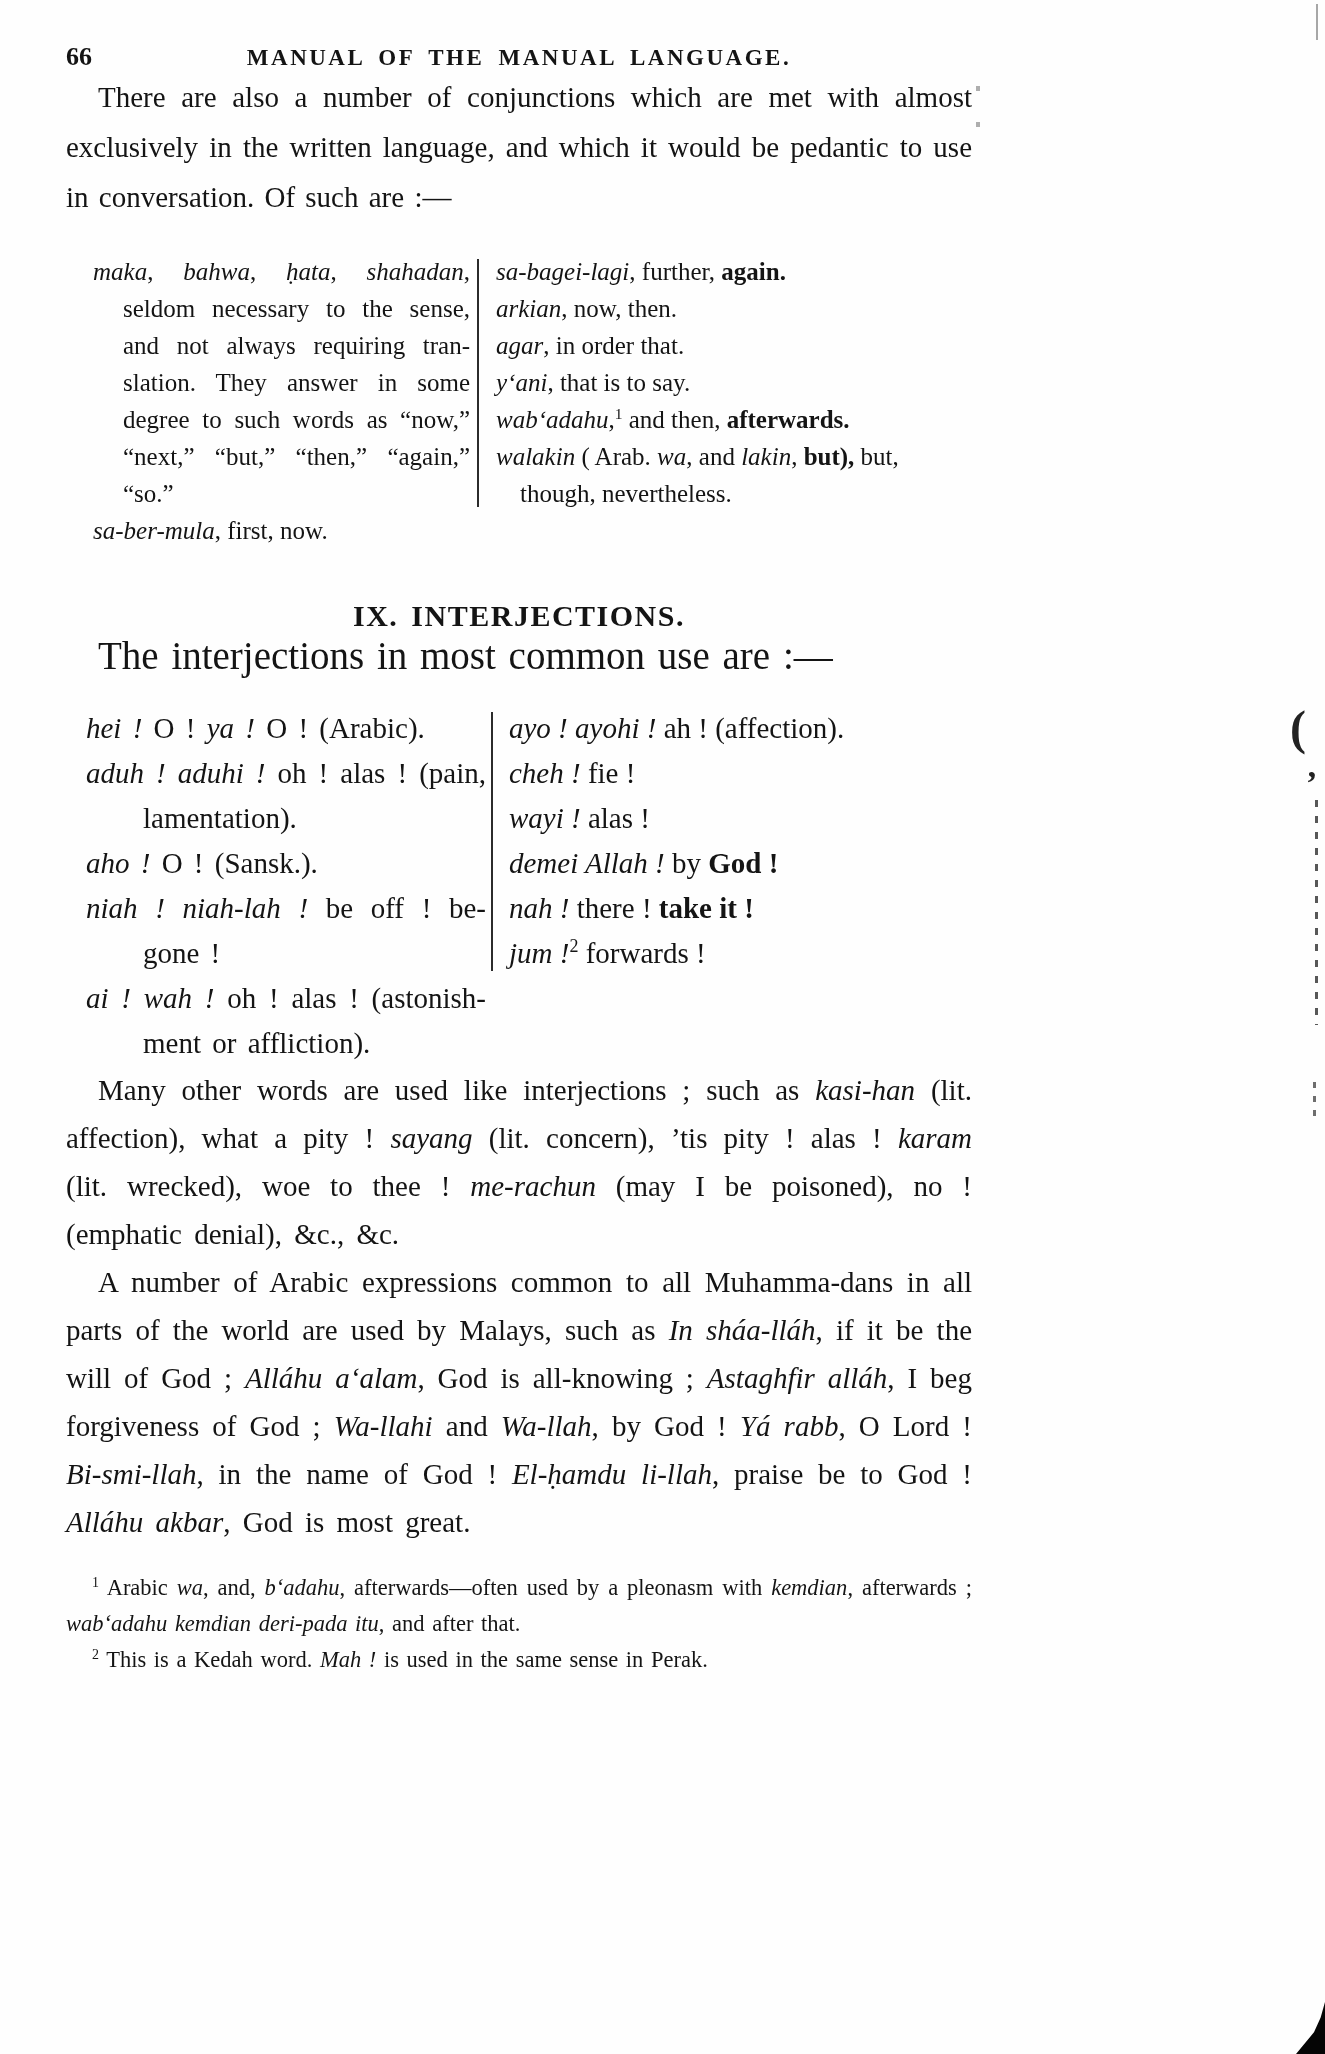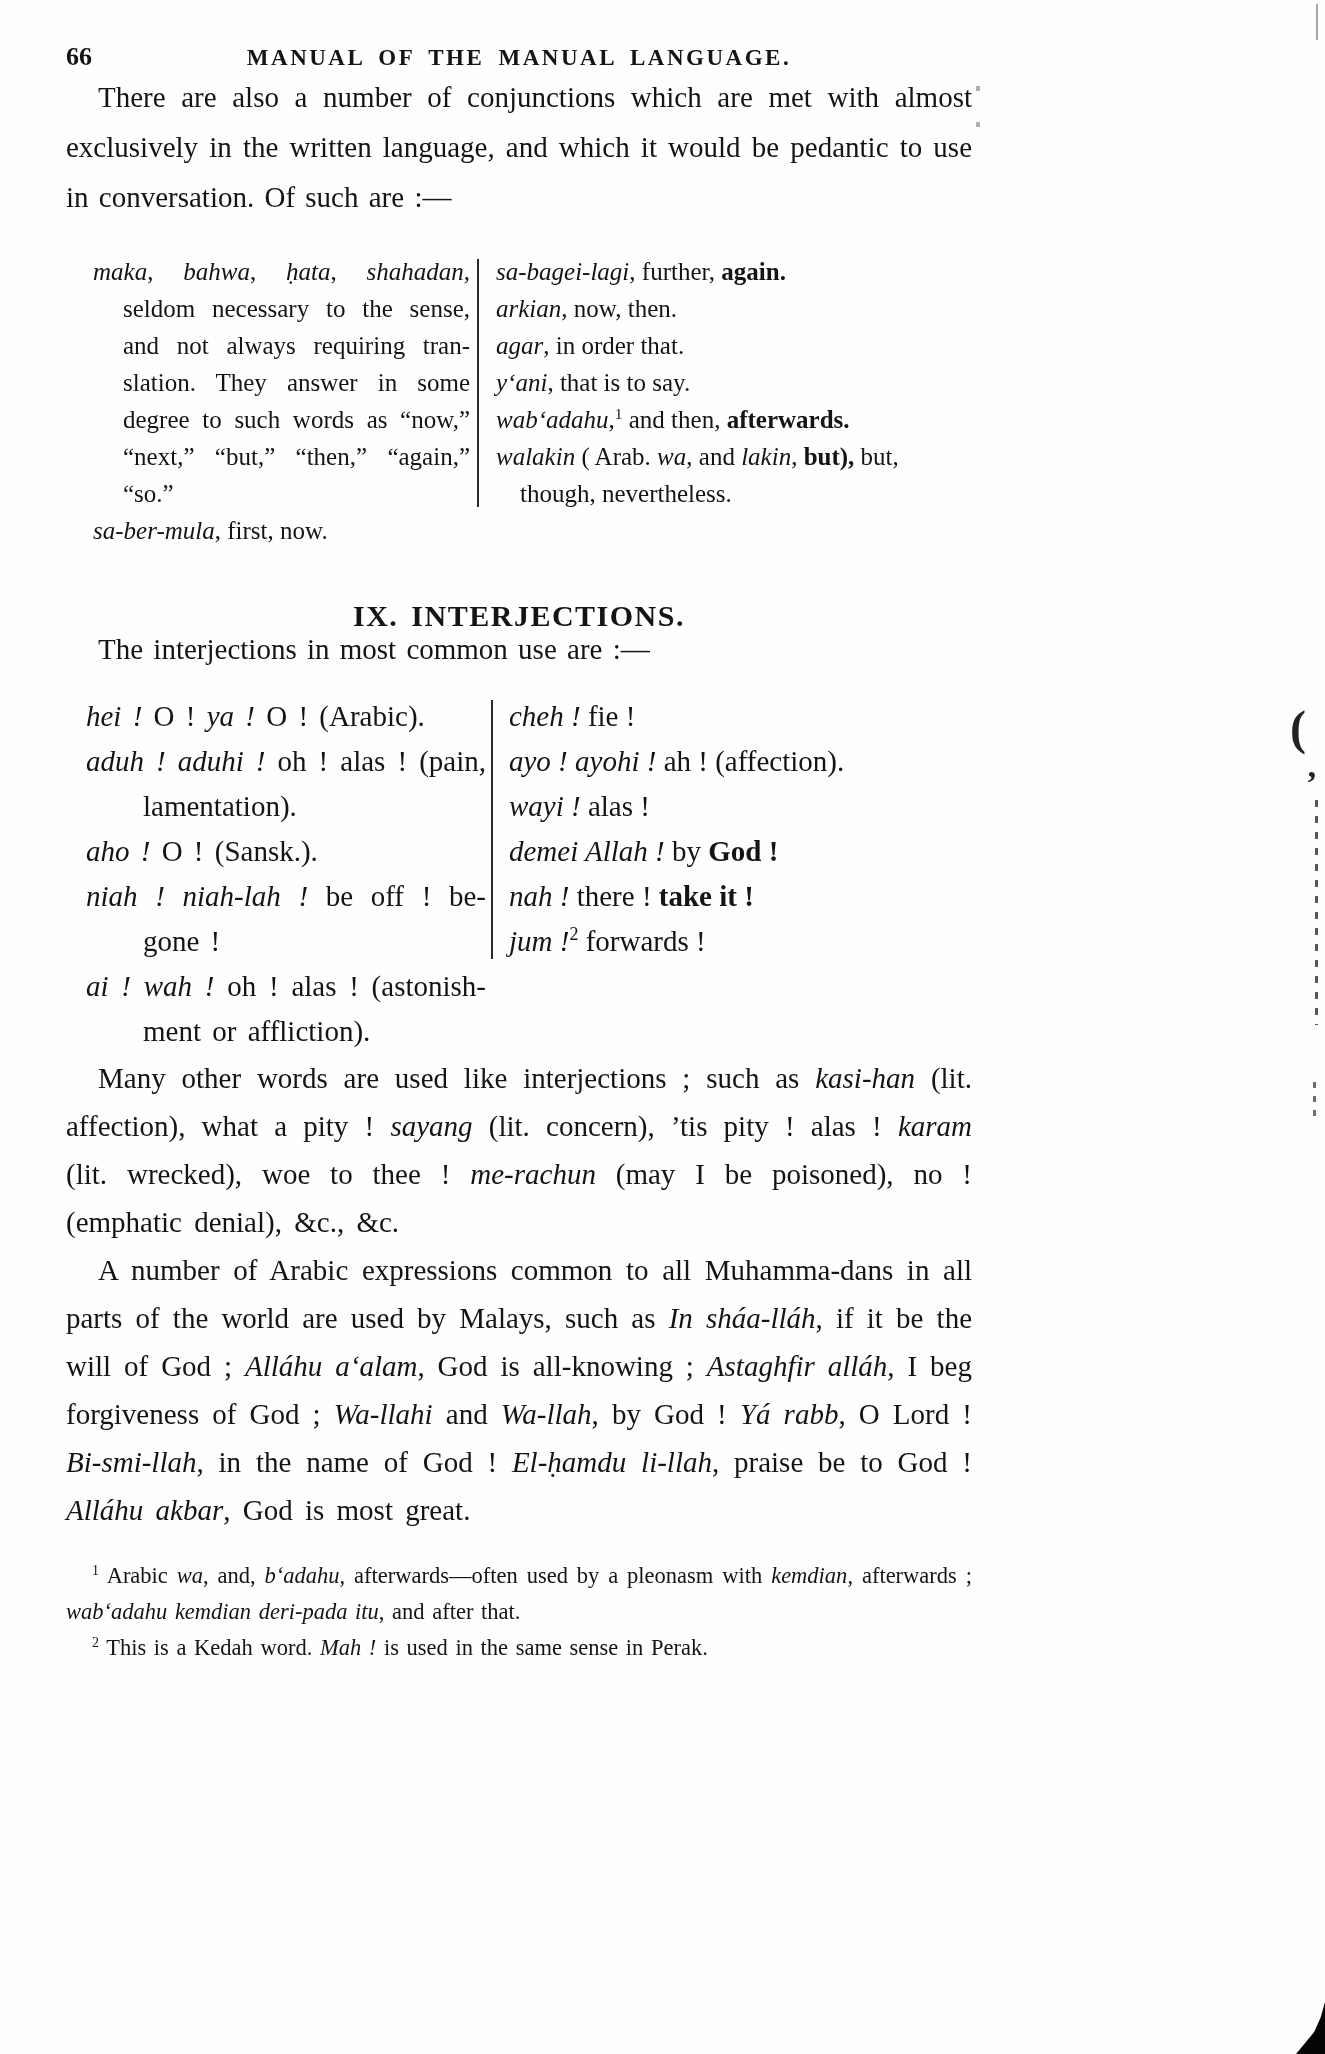--- a/index.html
+++ b/index.html
@@ -28,21 +28,21 @@
   .conj{display:flex;margin-top:31px;font-size:25px;line-height:37px;}
   .conj-left{width:377px;margin-left:27px;}
   .conj-left .entry{padding-left:30px;text-indent:-30px;}
   .conj-left .entry.just{text-align:justify;word-spacing:2px;}
   .vrule{width:2px;background:#2b2b2b;margin:6px 7px 42px 7px;}
   .conj-right{flex:1;padding-left:10px;}
   .conj-right .entry{padding-left:24px;text-indent:-24px;}
 
   
   .sec-head{margin:50px 0 0 0;text-align:center;font-size:30px;font-weight:bold;letter-spacing:1.5px;word-spacing:4px;}
-  .sec-lead{margin-top:32px;font-size:29px;text-indent:32px;word-spacing:3px;}
+  .sec-lead{margin-top:32px;font-size:39px;text-indent:32px;word-spacing:3px;}
 
   
   .intj{display:flex;margin-top:28px;font-size:29px;line-height:45px;}
   .intj-left{width:400px;margin-left:20px;}
   .intj-left .entry{padding-left:57px;text-indent:-57px;text-align:justify;word-spacing:4px;}
   .vrule2{width:2px;background:#2b2b2b;margin:6px 8px 95px 5px;}
   .intj-right{flex:1;padding-left:8px;}
   .intj-right .entry{padding-left:28px;text-indent:-28px;}
 
   
@@ -105,22 +105,22 @@
     <div class="intj">
       <div class="intj-left">
         <p class="entry"><span style="font-style: italic;">hei !</span><span> O ! </span><span style="font-style: italic;">ya !</span><span> O ! (Arabic).</span></p>
         <p class="entry"><span style="font-style: italic;">aduh ! aduhi !</span><span> oh ! alas ! (pain, lamentation).</span></p>
         <p class="entry"><span style="font-style: italic;">aho !</span><span> O ! (Sansk.).</span></p>
         <p class="entry"><span style="font-style: italic;">niah !  niah-lah !</span><span> be off ! be-gone !</span></p>
         <p class="entry"><span style="font-style: italic;">ai ! wah !</span><span> oh ! alas ! (astonish-ment or affliction).</span></p>
       </div>
       <div class="vrule2"></div>
       <div class="intj-right">
+        <p class="entry"><span style="font-style: italic;">ayo !  ayohi !</span><span> ah ! (affection).</span></p>
         <p class="entry"><span style="font-style: italic;">cheh !</span><span> fie !</span></p>
-        <p class="entry"><span style="font-style: italic;">ayo !  ayohi !</span><span> ah ! (affection).</span></p>
         <p class="entry"><span style="font-style: italic;">wayi !</span><span> alas !</span></p>
         <p class="entry"><span style="font-style: italic;">demei Allah !</span><span> by </span><span style="font-weight: bold;">God !</span></p>
         <p class="entry"><span style="font-style: italic;">nah !</span><span> there ! </span><span style="font-weight: bold;">take it !</span></p>
         <p class="entry"><span style="font-style: italic;">jum !</span><sup>2</sup><span> forwards !</span></p>
       </div>
     </div>
 
     <p class="para first"><span>Many other words are used like interjections ; such as </span><span style="font-style: italic;">kasi-han</span><span> (lit. affection), what a pity ! </span><span style="font-style: italic;">sayang</span><span> (lit. concern), ’tis pity ! alas ! </span><span style="font-style: italic;">karam</span><span> (lit. wrecked), woe to thee ! </span><span style="font-style: italic;">me-rachun</span><span> (may I be poisoned), no ! (emphatic denial), &amp;c., &amp;c.</span></p>
     <p class="para"><span>A number of Arabic expressions common to all Muhamma-dans in all parts of the world are used by Malays, such as </span><span style="font-style: italic;">In sháa-lláh</span><span>, if it be the will of God ; </span><span style="font-style: italic;">Alláhu a‘alam</span><span>, God is all-knowing ; </span><span style="font-style: italic;">Astaghfir alláh</span><span>, I beg forgiveness of God ; </span><span style="font-style: italic;">Wa-llahi</span><span> and </span><span style="font-style: italic;">Wa-llah</span><span>, by God ! </span><span style="font-style: italic;">Yá rabb</span><span>, O Lord ! </span><span style="font-style: italic;">Bi-smi-llah</span><span>, in the name of God ! </span><span style="font-style: italic;">El-ḥamdu li-llah</span><span>, praise be to God ! </span><span style="font-style: italic;">Alláhu akbar</span><span>, God is most great.</span></p>
 

